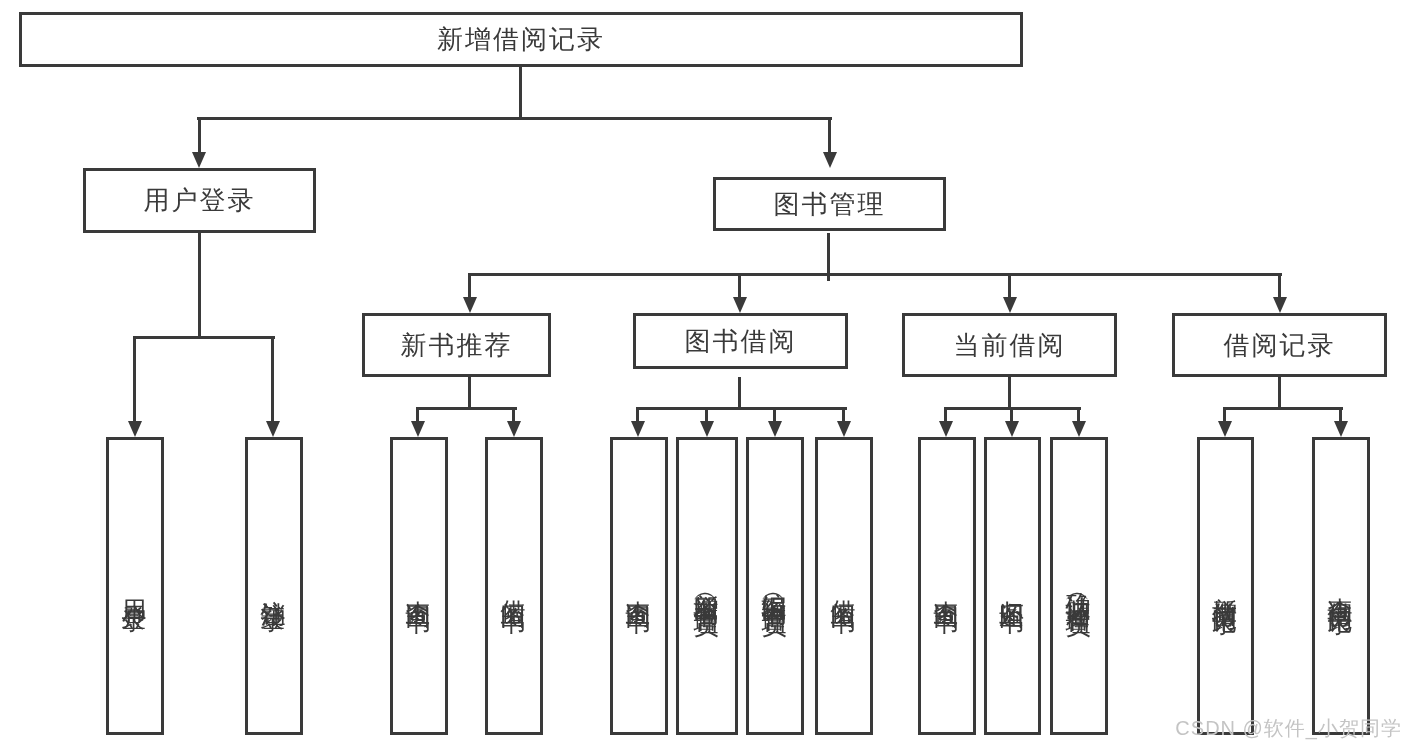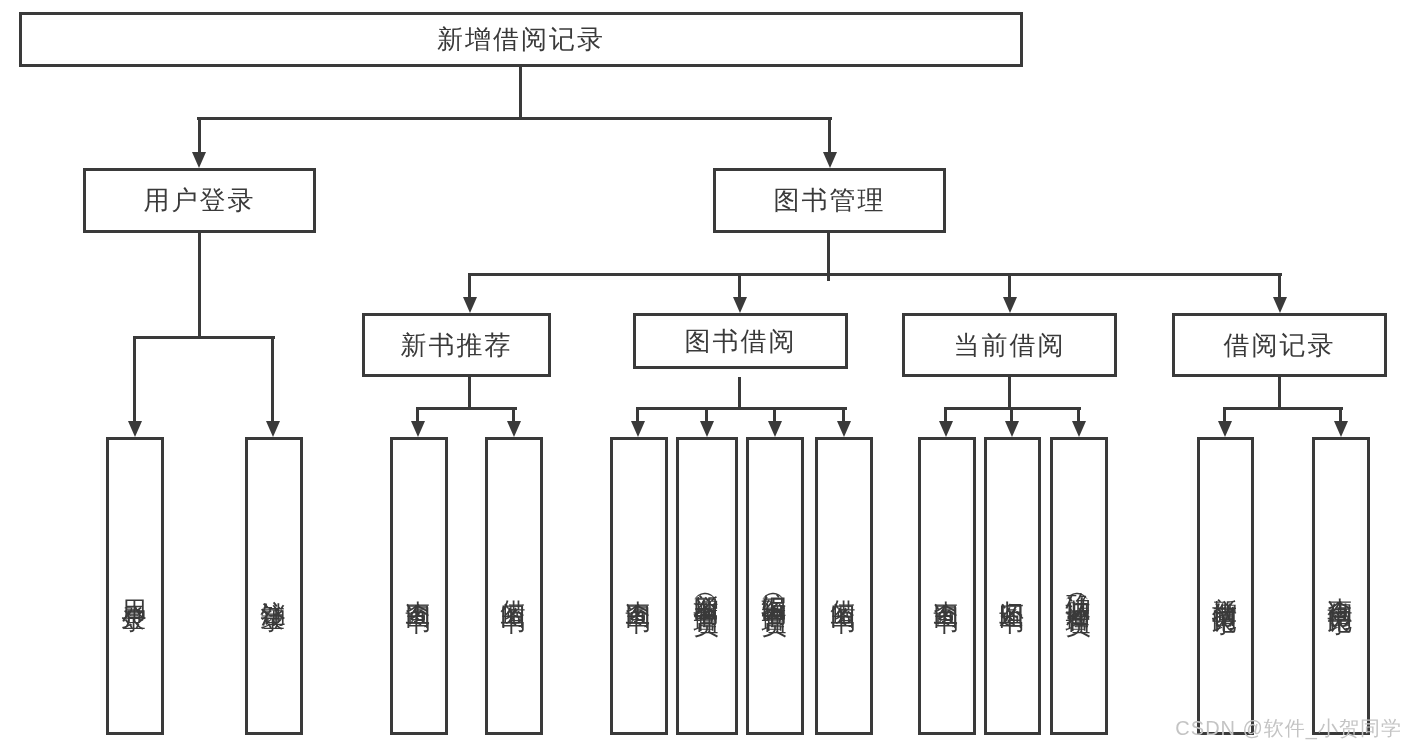--- a/index.html
+++ b/index.html
@@ -36,21 +36,21 @@
   <div class="hbox" style="left:19px;top:12px;width:1004px;height:55px">新增借阅记录</div>
 
   <div class="vline" style="left:519px;top:67px;height:53px"></div>
   <div class="hline" style="left:197px;top:117px;width:635px"></div>
   <div class="vline" style="left:198px;top:117px;height:37px"></div>
   <div class="ahead" style="left:192px;top:152px"></div>
   <div class="vline" style="left:828px;top:117px;height:37px"></div>
   <div class="ahead" style="left:823px;top:152px"></div>
 
   <div class="hbox" style="left:83px;top:168px;width:233px;height:65px">用户登录</div>
-  <div class="hbox" style="left:713px;top:168px;width:233px;height:65px">图书管理</div>
+  <div class="hbox" style="left:713px;top:177px;width:233px;height:54px">图书管理</div>
 
   <div class="vline" style="left:198px;top:233px;height:106px"></div>
   <div class="hline" style="left:133px;top:336px;width:142px"></div>
   <div class="vline" style="left:133px;top:336px;height:87px"></div>
   <div class="ahead" style="left:128px;top:421px"></div>
   <div class="vline" style="left:271px;top:336px;height:87px"></div>
   <div class="ahead" style="left:266px;top:421px"></div>
 
   <div class="vline" style="left:827px;top:233px;height:48px"></div>
   <div class="hline" style="left:468px;top:273px;width:814px"></div>

